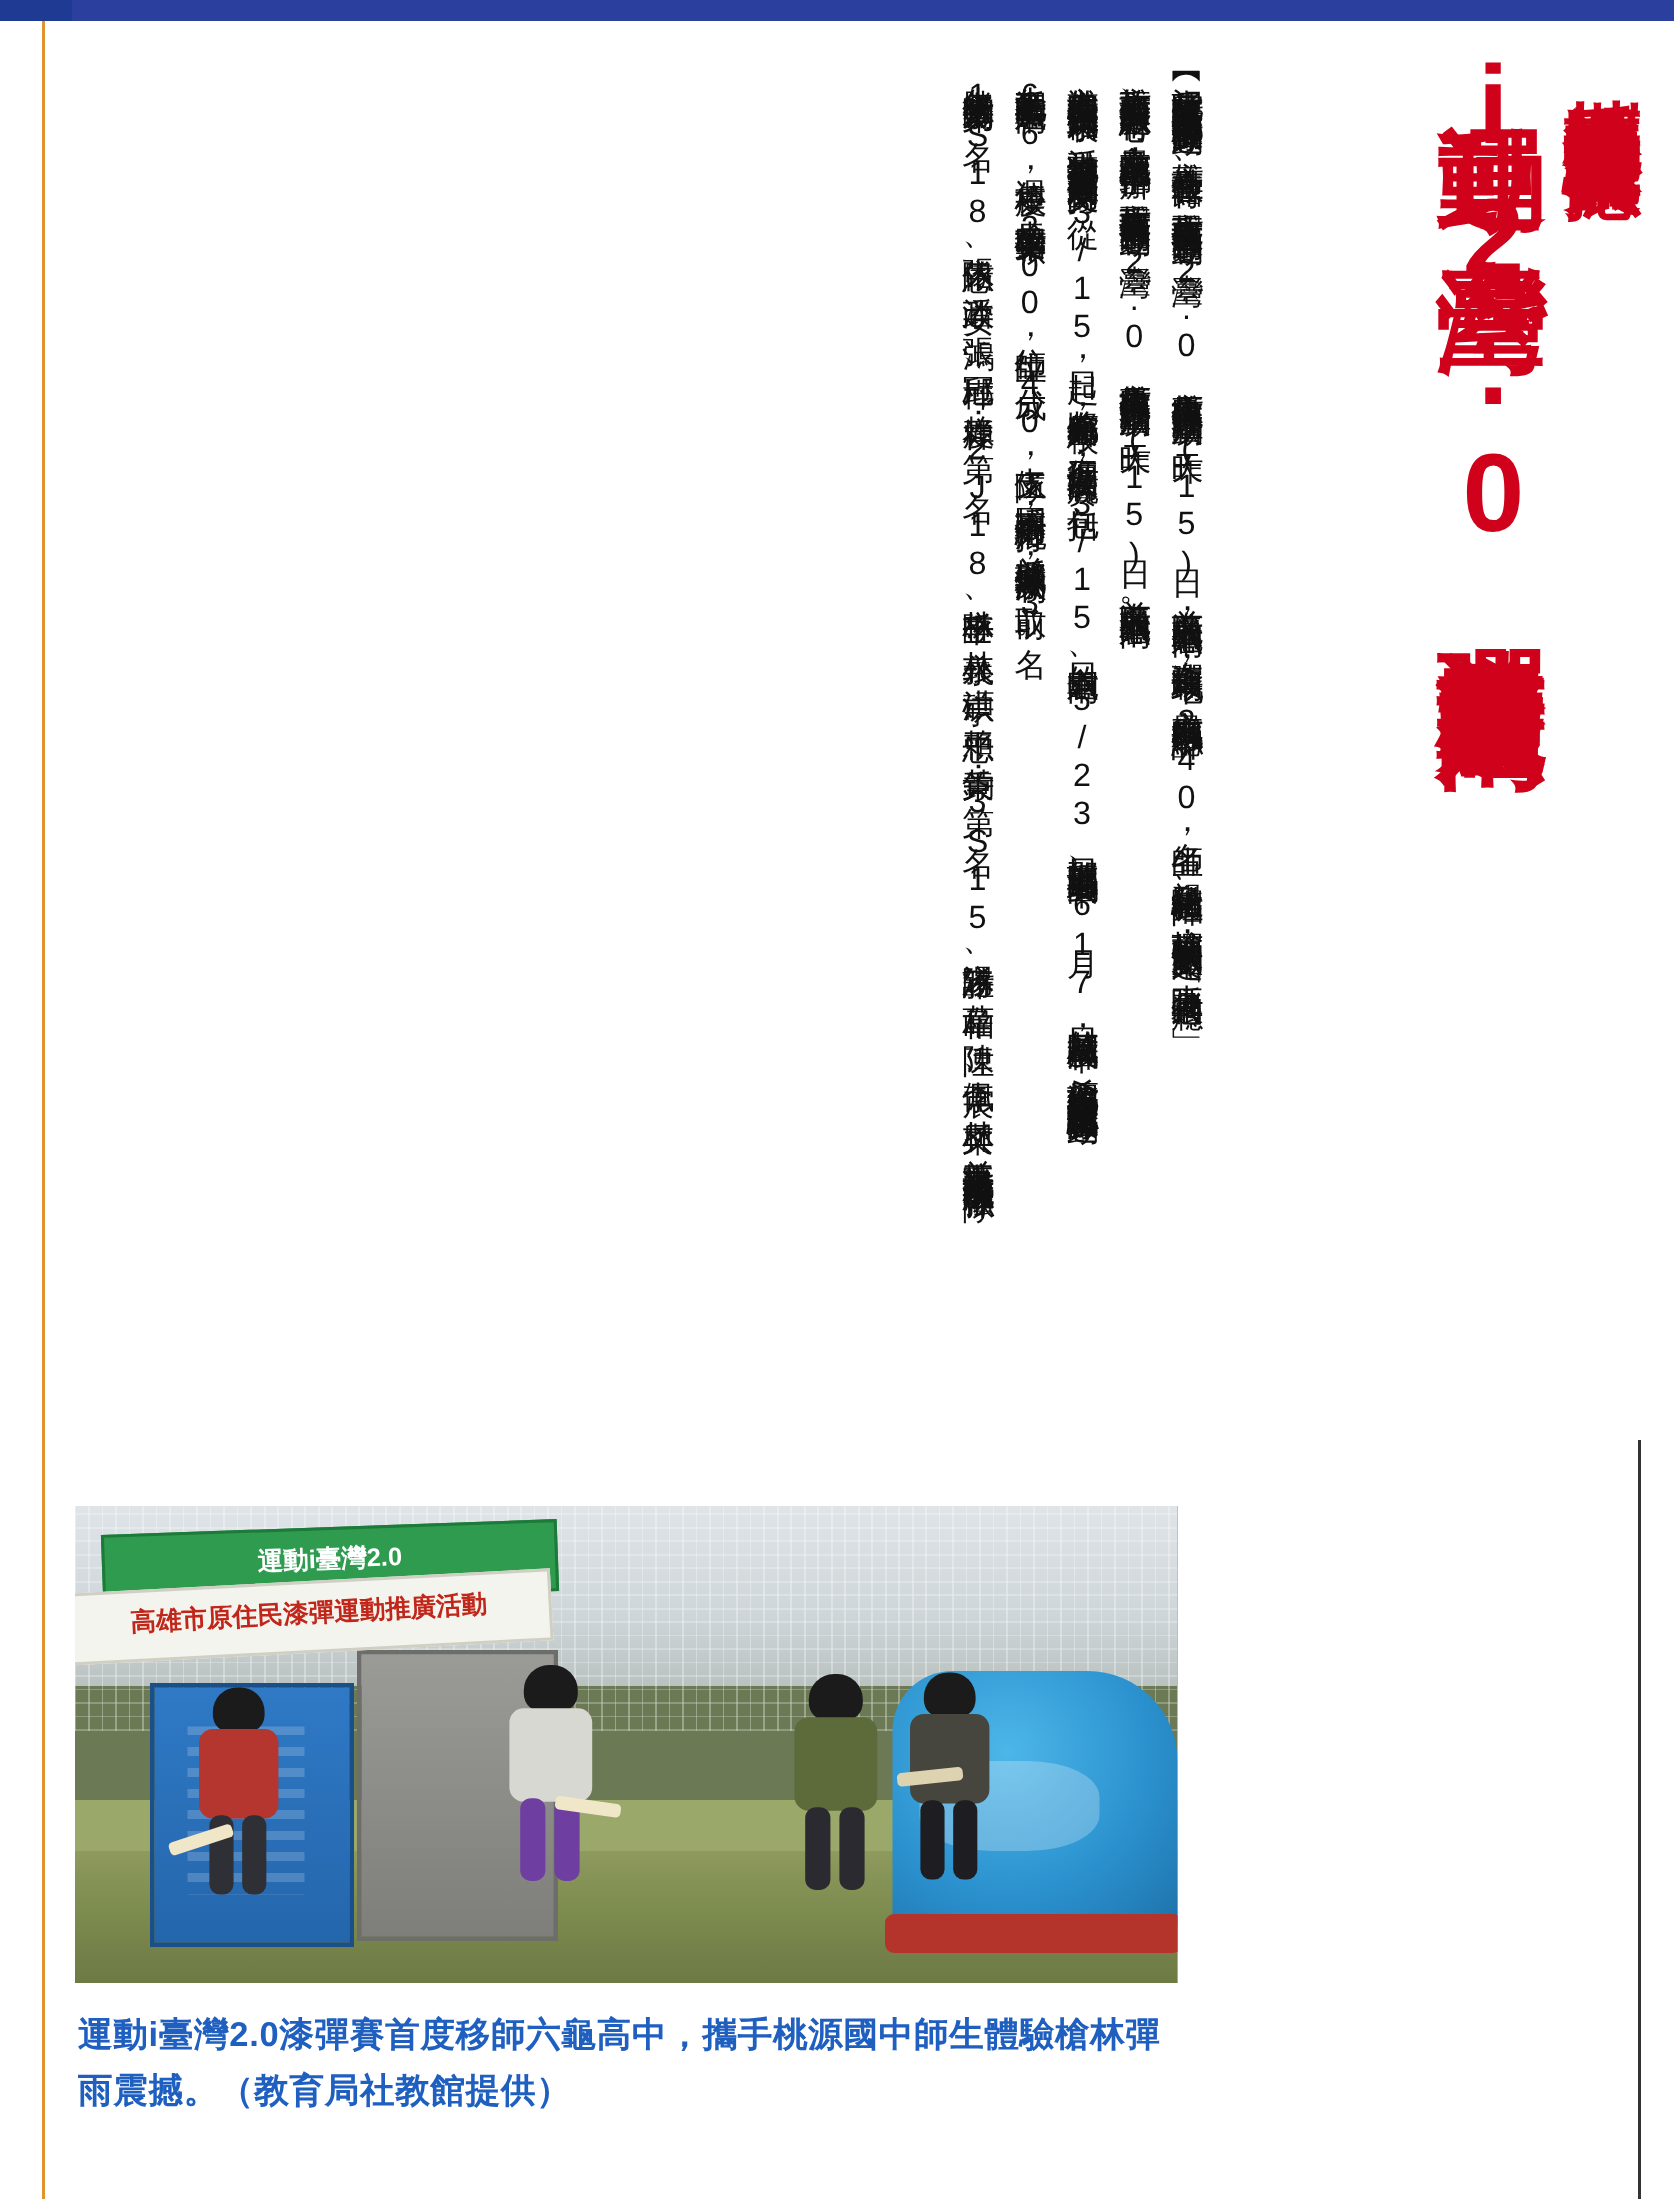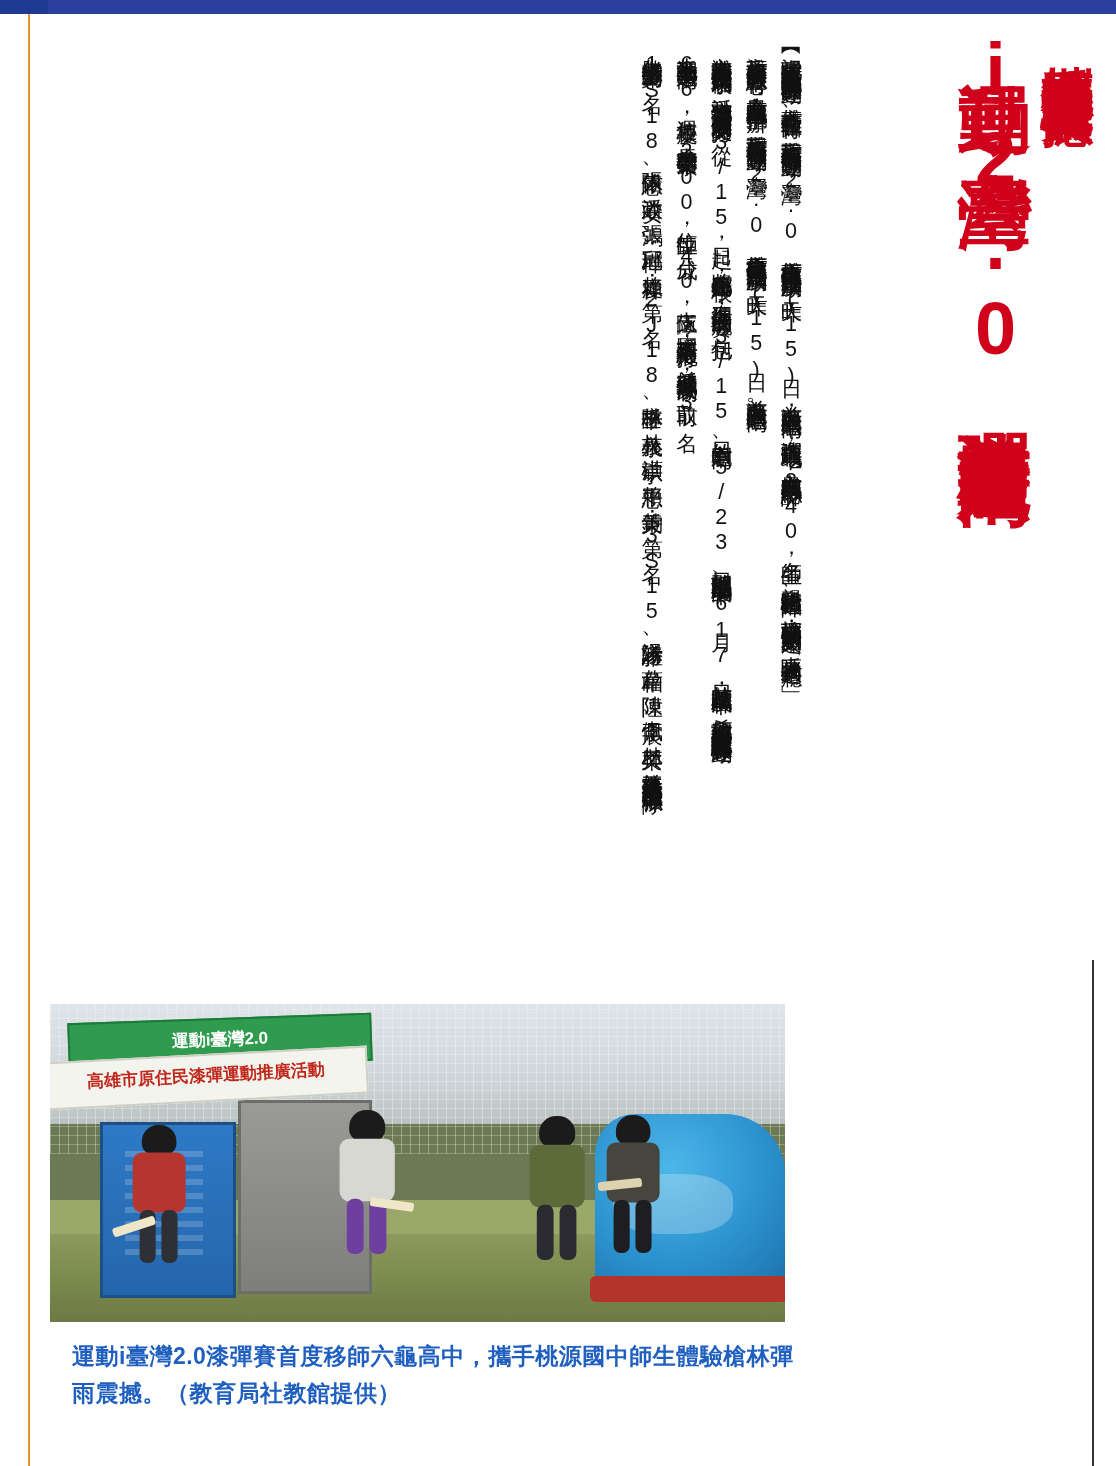--- a/index.html
+++ b/index.html
@@ -214,21 +214,20 @@
     position: absolute;
     left: 52px;
     top: 1338px;
     width: 740px;
     color: #1f5fbf;
     font-family: "Liberation Sans", "DejaVu Sans", sans-serif;
     font-weight: bold;
     font-size: 23px;
     line-height: 1.6;
     letter-spacing: .5px;
-    margin-left: 20px;
   }
 </style>
 </head>
 <body>
 
 <div class="top-bar">
   <div class="top-bar-inner"></div>
 </div>
 
 <div class="left-rule"></div>

